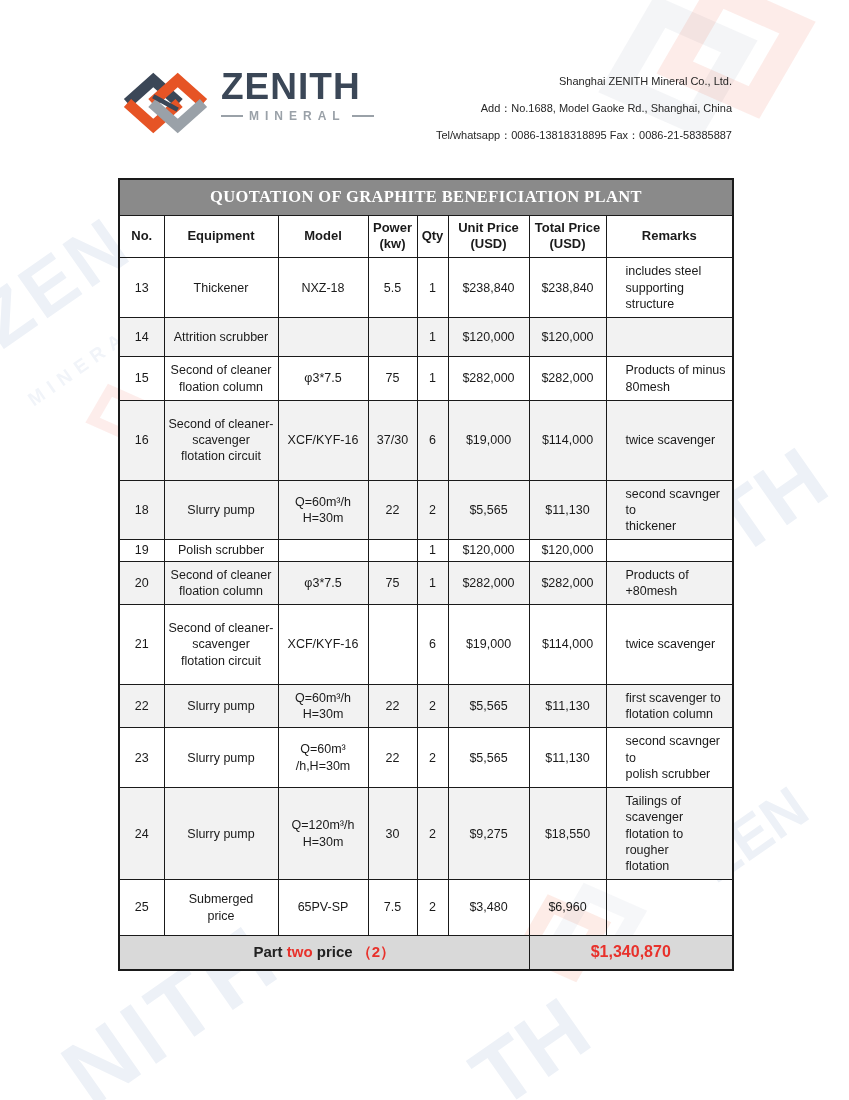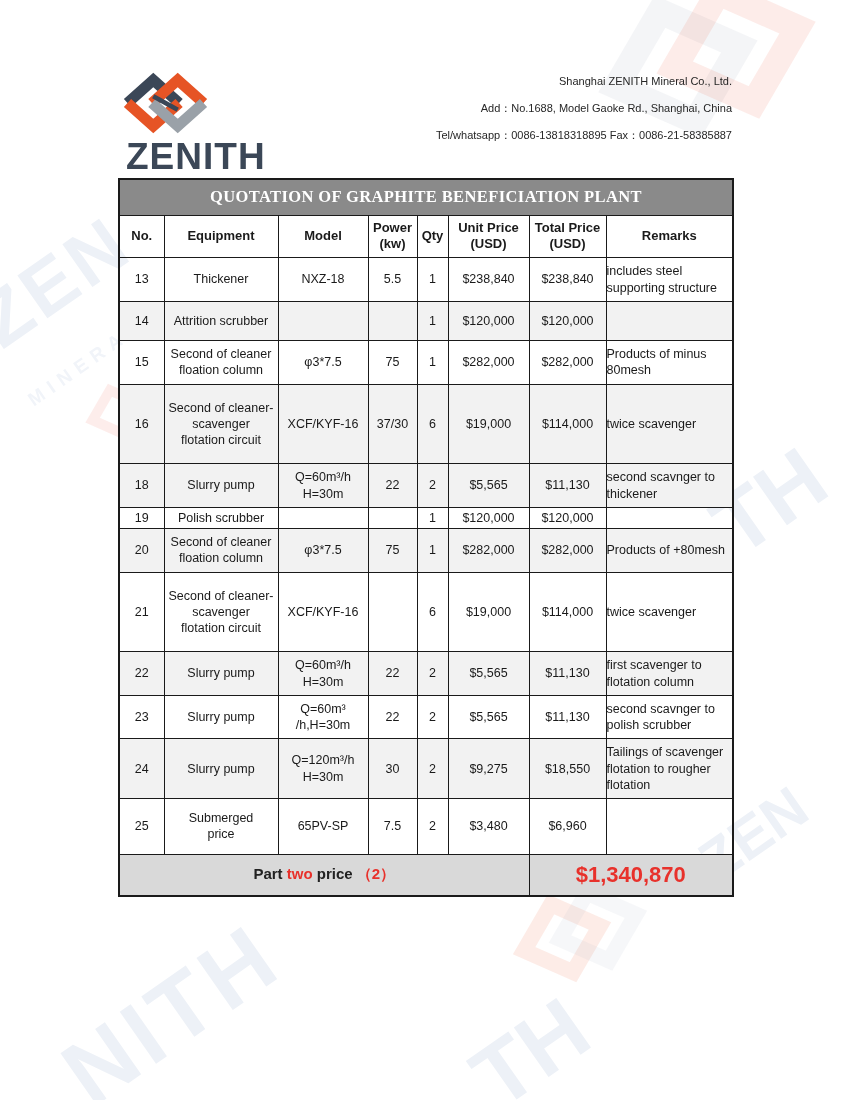--- a/index.html
+++ b/index.html
@@ -21,21 +21,21 @@
   .wm-zen-right { left: 695px; top: 800px; font-size: 58px; }
   .wm-nith-bot  { left: 52px;  top: 962px; font-size: 92px; letter-spacing: 6px; }
   .wm-th-bot    { left: 472px; top: 1002px; font-size: 88px; }
   .wm-logo { position: absolute; z-index: 0; }
   .wm-logo-tr  { left: 582px; top: -28px; transform: rotate(-18deg); }
   .wm-logo-mid { left: 505px; top: 880px; transform: rotate(-18deg); }
   .wm-logo-left{ left: 58px;  top: 382px; transform: rotate(-18deg); }
 
   
   .letterhead { position: absolute; left: 118px; top: 66px; width: 614px; height: 90px; z-index: 1; }
-  .logo { position: absolute; left: 0; top: 2px; display: flex; align-items: flex-start; flex-direction: column; }
+  .logo { position: absolute; left: 0; top: 2px; display: flex; align-items: flex-start; }
   .logo-text { margin-left: 8px; }
   .logo-brand { font-size: 37px; font-weight: bold; color: #3b4757; letter-spacing: 1px; line-height: 1.0; }
   .logo-sub { display: flex; align-items: center; margin-top: 4px; color: #9aa1a8; }
   .logo-sub .dash { width: 22px; height: 2px; background: #9aa1a8; }
   .logo-sub .sub-text { font-size: 12px; letter-spacing: 6px; padding: 0 6px; font-weight: bold; }
   .contact { position: absolute; right: 0; top: 2px; text-align: right; font-size: 11px; color: #262626; line-height: 27px; }
 
   
   table.quote {
     position: absolute; left: 118px; top: 178px; width: 614px; z-index: 1;
@@ -50,32 +50,32 @@
     height: 36px; border-bottom-width: 2px; font-family: Liberation Serif, serif;
   }
   .quote thead th.col-head {
     font-size: 13px; font-weight: bold; color: #1a1a1a; text-align: center;
     padding: 4px 2px; white-space: pre-line; line-height: 1.3; background: transparent;
   }
   .quote tbody td {
     font-size: 12.5px; color: #1a1a1a; text-align: center;
     padding: 5px 4px; white-space: pre-line; line-height: 1.3;
   }
-  .quote tbody td.left { text-align: left; padding-left: 0; padding-right: 3px; }
+  .quote tbody td.left { text-align: left; padding-left: 19px; padding-right: 3px; }
   .quote tbody tr.shaded { background: #f2f2f2; }
   .quote tbody tr.size-s  td { padding-top: 2px;  padding-bottom: 2px; }
   .quote tbody tr.size-l  td { padding-top: 11px; padding-bottom: 11px; }
   .quote tbody tr.size-xl td { padding-top: 15px; padding-bottom: 15px; }
   .quote tfoot td {
     background: #d9d9d9; font-weight: bold; text-align: center;
     padding: 7px 4px; white-space: normal;
   }
   .footer-label { font-size: 15px; color: #222222; }
   .footer-label .red { color: #e8312b; }
-  .footer-total { font-size: 22px; color: #e8312b; }
+  .footer-total { font-size: 16px; color: #e8312b; }
 </style>
 </head>
 <body>
 
 <div class="page">
 
   <div class="wm wm-zen-left">ZEN</div>
   <div class="wm wm-min-left">MINERAL</div>
   <div class="wm wm-th-right">TH</div>
   <div class="wm wm-zen-right">ZEN</div>

